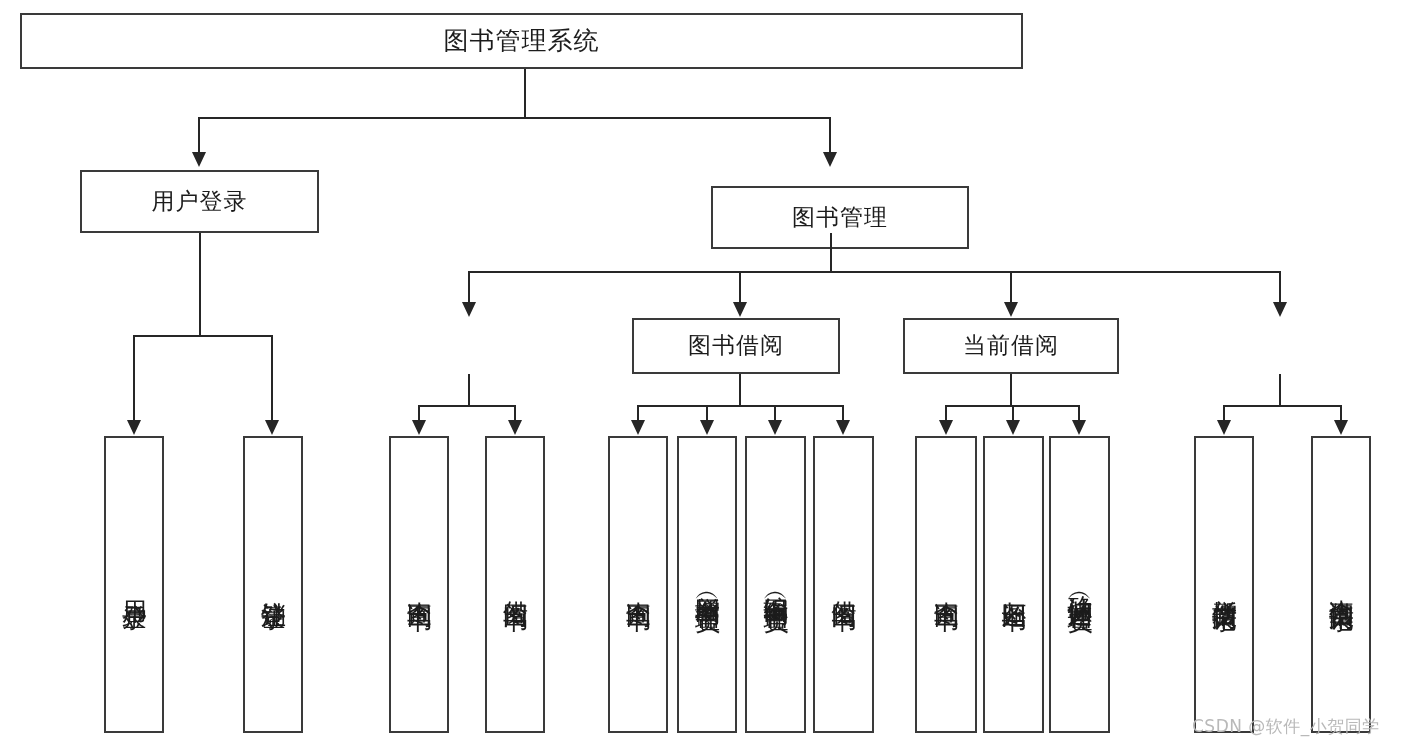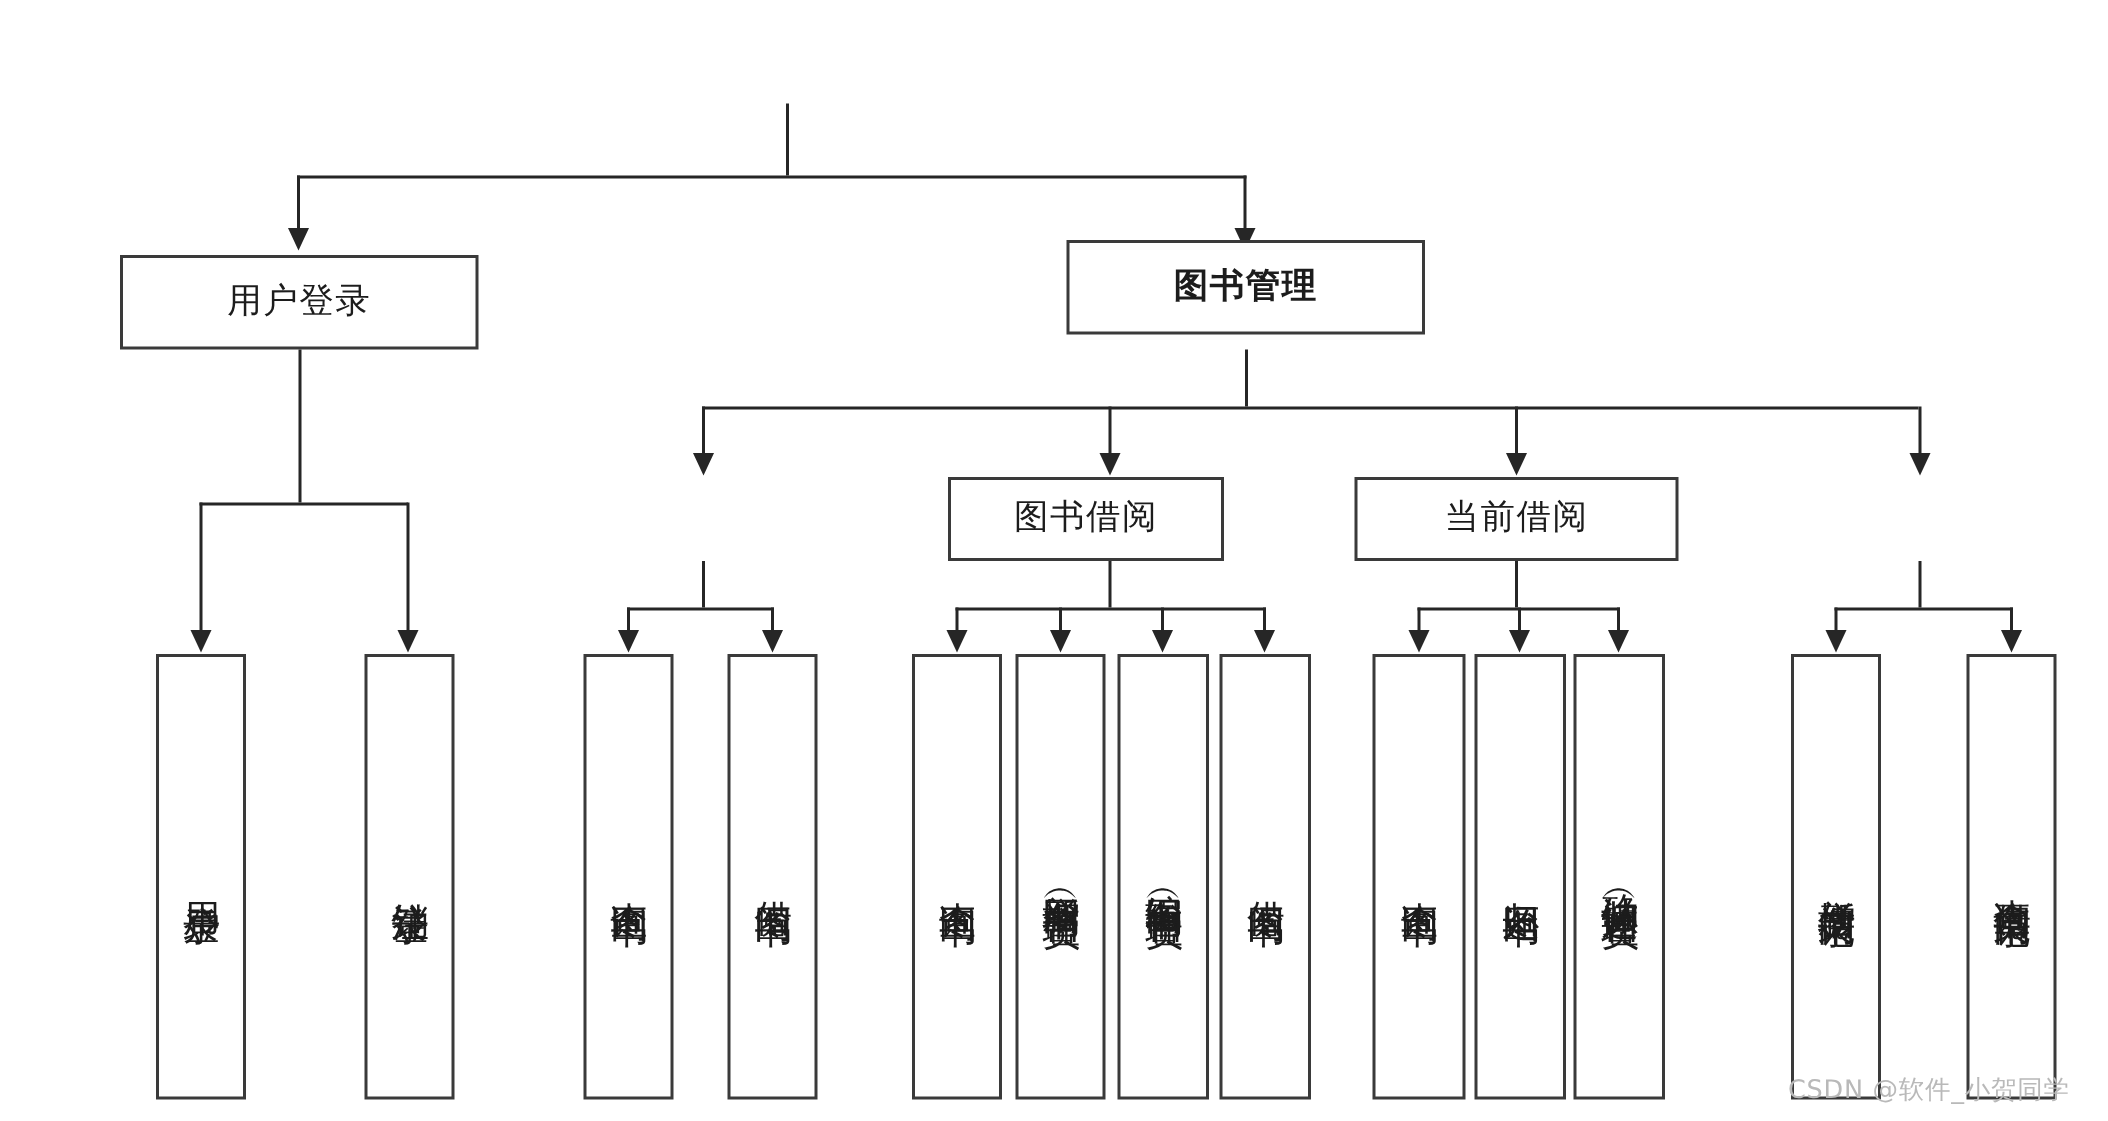--- a/index.html
+++ b/index.html
@@ -78,36 +78,39 @@
     letter-spacing:.5px;
     white-space:nowrap;
     user-select:none;
   }
 </style>
 </head>
 <body>
 
 <div id="stage">
 
+  <div class="node root" style="left:20px;top:13px;width:1003px;height:56px;">
+    <span>图书管理系统</span>
+  </div>
 
   <div class="vline" style="left:524px;top:69px;height:48px;"></div>
 
   <div class="hline" style="left:198px;top:117px;width:633px;"></div>
 
   <div class="vline" style="left:198px;top:117px;height:36px;"></div>
   <div class="arrow" style="left:192px;top:152px;"></div>
 
   <div class="vline" style="left:829px;top:117px;height:36px;"></div>
   <div class="arrow" style="left:823px;top:152px;"></div>
 
   <div class="node horiz" style="left:80px;top:170px;width:239px;height:63px;">
     <span>用户登录</span>
   </div>
 
-  <div class="node horiz" style="left:711px;top:160px;width:239px;height:63px;font-weight:bold;">
+  <div class="node horiz" style="left:711px;top:186px;width:258px;height:63px;">
     <span>图书管理</span>
   </div>
 
   <div class="vline" style="left:199px;top:233px;height:102px;"></div>
   <div class="hline" style="left:133px;top:335px;width:139px;"></div>
   <div class="vline" style="left:133px;top:335px;height:86px;"></div>
   <div class="arrow" style="left:127px;top:420px;"></div>
   <div class="vline" style="left:271px;top:335px;height:86px;"></div>
   <div class="arrow" style="left:265px;top:420px;"></div>
 
@@ -115,21 +118,21 @@
   <div class="hline" style="left:468px;top:271px;width:811px;"></div>
   <div class="vline" style="left:468px;top:271px;height:32px;"></div>
   <div class="arrow" style="left:462px;top:302px;"></div>
   <div class="vline" style="left:739px;top:271px;height:32px;"></div>
   <div class="arrow" style="left:733px;top:302px;"></div>
   <div class="vline" style="left:1010px;top:271px;height:32px;"></div>
   <div class="arrow" style="left:1004px;top:302px;"></div>
   <div class="vline" style="left:1279px;top:271px;height:32px;"></div>
   <div class="arrow" style="left:1273px;top:302px;"></div>
 
-  <div class="node horiz" style="left:632px;top:318px;width:184px;height:56px;">
+  <div class="node horiz" style="left:632px;top:318px;width:208px;height:56px;">
     <span>图书借阅</span>
   </div>
   <div class="node horiz" style="left:903px;top:318px;width:216px;height:56px;">
     <span>当前借阅</span>
   </div>
 
   <div class="vline" style="left:468px;top:374px;height:31px;"></div>
   <div class="hline" style="left:418px;top:405px;width:98px;"></div>
   <div class="vline" style="left:418px;top:405px;height:16px;"></div>
   <div class="arrow" style="left:412px;top:420px;"></div>

